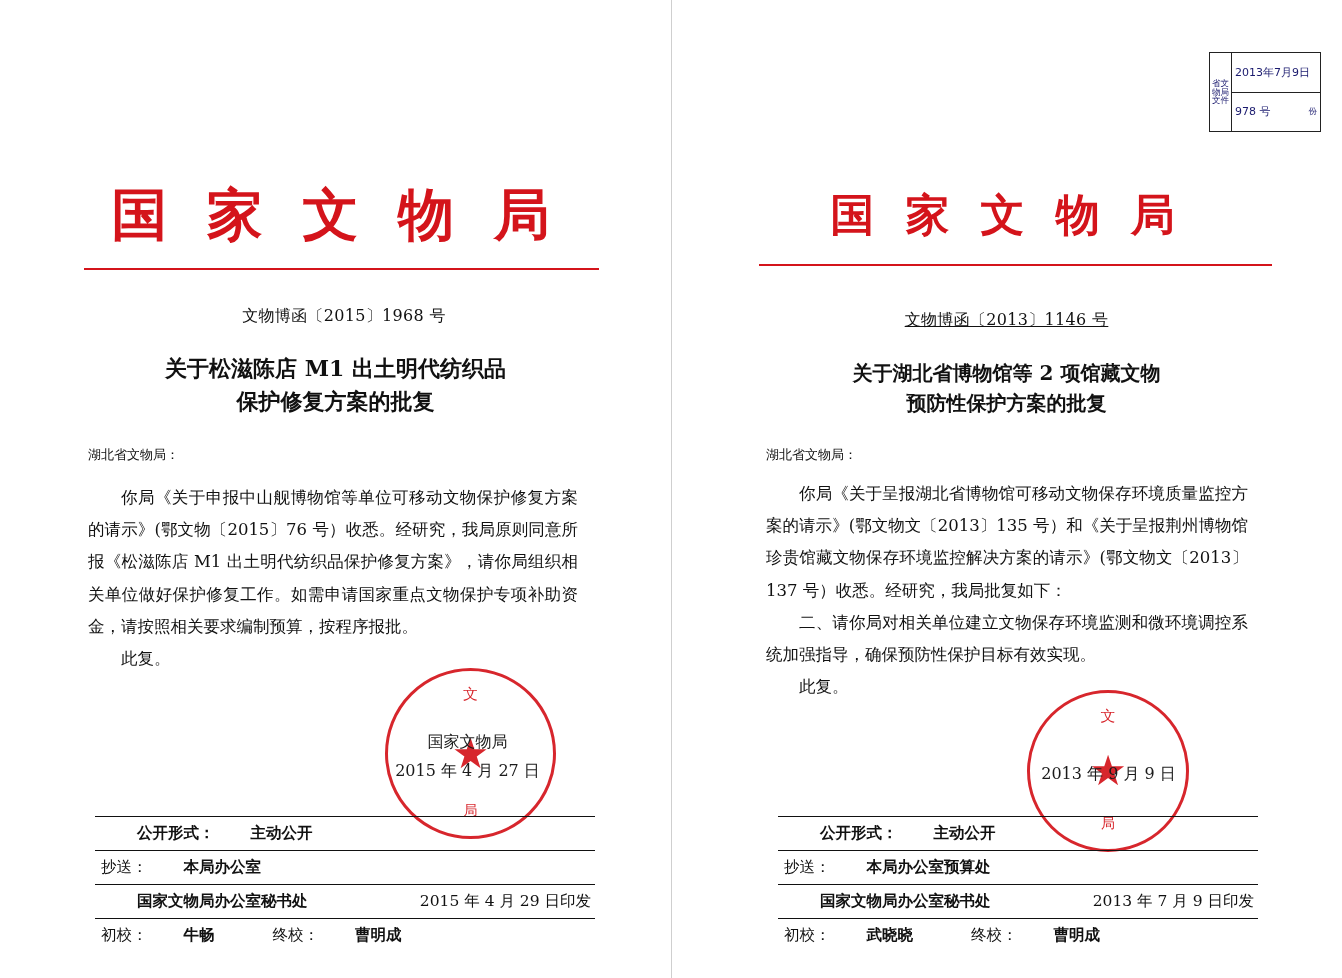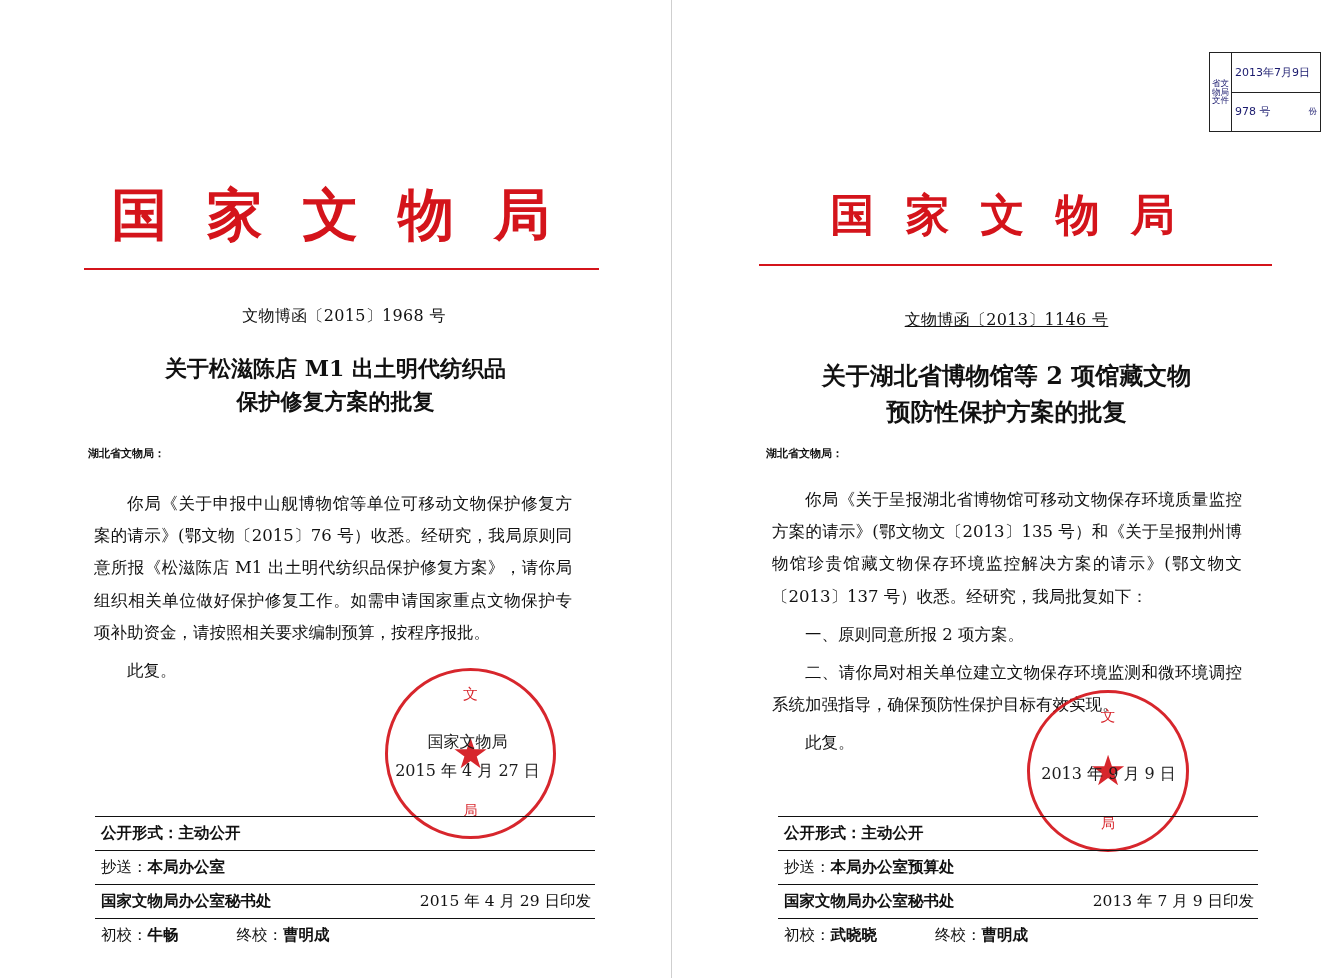--- a/index.html
+++ b/index.html
@@ -88,42 +88,41 @@
     font-weight: bold;
     line-height: 1.5;
     white-space: pre-line;
   }
   .page-left .title {
     top: 352px; left: 60px; right: 60px;
     font-size: 22px;
   }
   .page-right .title {
     top: 358px; left: 60px; right: 60px;
-    font-size: 24px;
+    font-size: 20px;
   }
 
   
   .addressee {
     position: absolute;
-    font-size: 11px;
-    font-weight: bold;
+    font-size: 13px;
   }
   .page-left .addressee { top: 446px; left: 88px; }
   .page-right .addressee { top: 446px; left: 766px; }
   .page-right .addressee { left: 95px; }
 
   .bodytext {
     position: absolute;
     font-size: 16.5px;
     line-height: 1.95;
     text-align: justify;
   }
   .page-left .bodytext { top: 482px; left: 88px; width: 490px; }
   .page-right .bodytext { top: 478px; left: 95px; width: 482px; }
-  .bodytext p { margin: 6px; }
+  .bodytext p { margin: 0; }
   .indent { text-indent: 2em; }
 
   
   .seal {
     position: absolute;
     border: 3px solid #d4141b;
     border-radius: 50%;
     opacity: 0.92;
   }
   .page-left .seal {
@@ -187,21 +186,21 @@
     align-items: center;
     border-bottom: 1.2px solid #111;
     padding: 6px 4px 6px 6px;
     min-height: 22px;
     box-sizing: border-box;
   }
   .frow.last { border-bottom: none; }
   .flabel { white-space: nowrap; }
   .fright { white-space: nowrap; }
   .fspacer { flex: 1; }
-  .bold { font-weight: bold; }
+  .bold { font-weight: bold; margin-left: 36px; }
   .proof { display: flex; gap: 58px; }
 
   
   .stampbox {
     position: absolute;
     left: 1209px;
     top: 52px;
     width: 112px;
     height: 80px;
     border: 1.5px solid #222;
@@ -300,21 +299,20 @@
 <div class="page page-right">
   <div class="masthead">国 家 文 物 局</div>
   <div class="redrule"></div>
   <div class="docnum">文物博函〔2013〕1146 号</div>
   <div class="title">关于湖北省博物馆等 2 项馆藏文物
 预防性保护方案的批复</div>
   <div class="addressee">湖北省文物局：</div>
 
   <div class="bodytext">
     <p class="indent">你局《关于呈报湖北省博物馆可移动文物保存环境质量监控方案的请示》(鄂文物文〔2013〕135 号）和《关于呈报荆州博物馆珍贵馆藏文物保存环境监控解决方案的请示》(鄂文物文〔2013〕137 号）收悉。经研究，我局批复如下：</p>
-    <p class="indent">一、原则同意所报 2 项方案。</p>
     <p class="indent">二、请你局对相关单位建立文物保存环境监测和微环境调控系统加强指导，确保预防性保护目标有效实现。</p>
     <p class="indent">此复。</p>
   </div>
 
   <div class="seal">
     <div class="seal-arc">文</div>
     <div class="seal-star">★</div>
     <div class="seal-arc-bottom">局</div>
   </div>
   <div class="sign-block">

